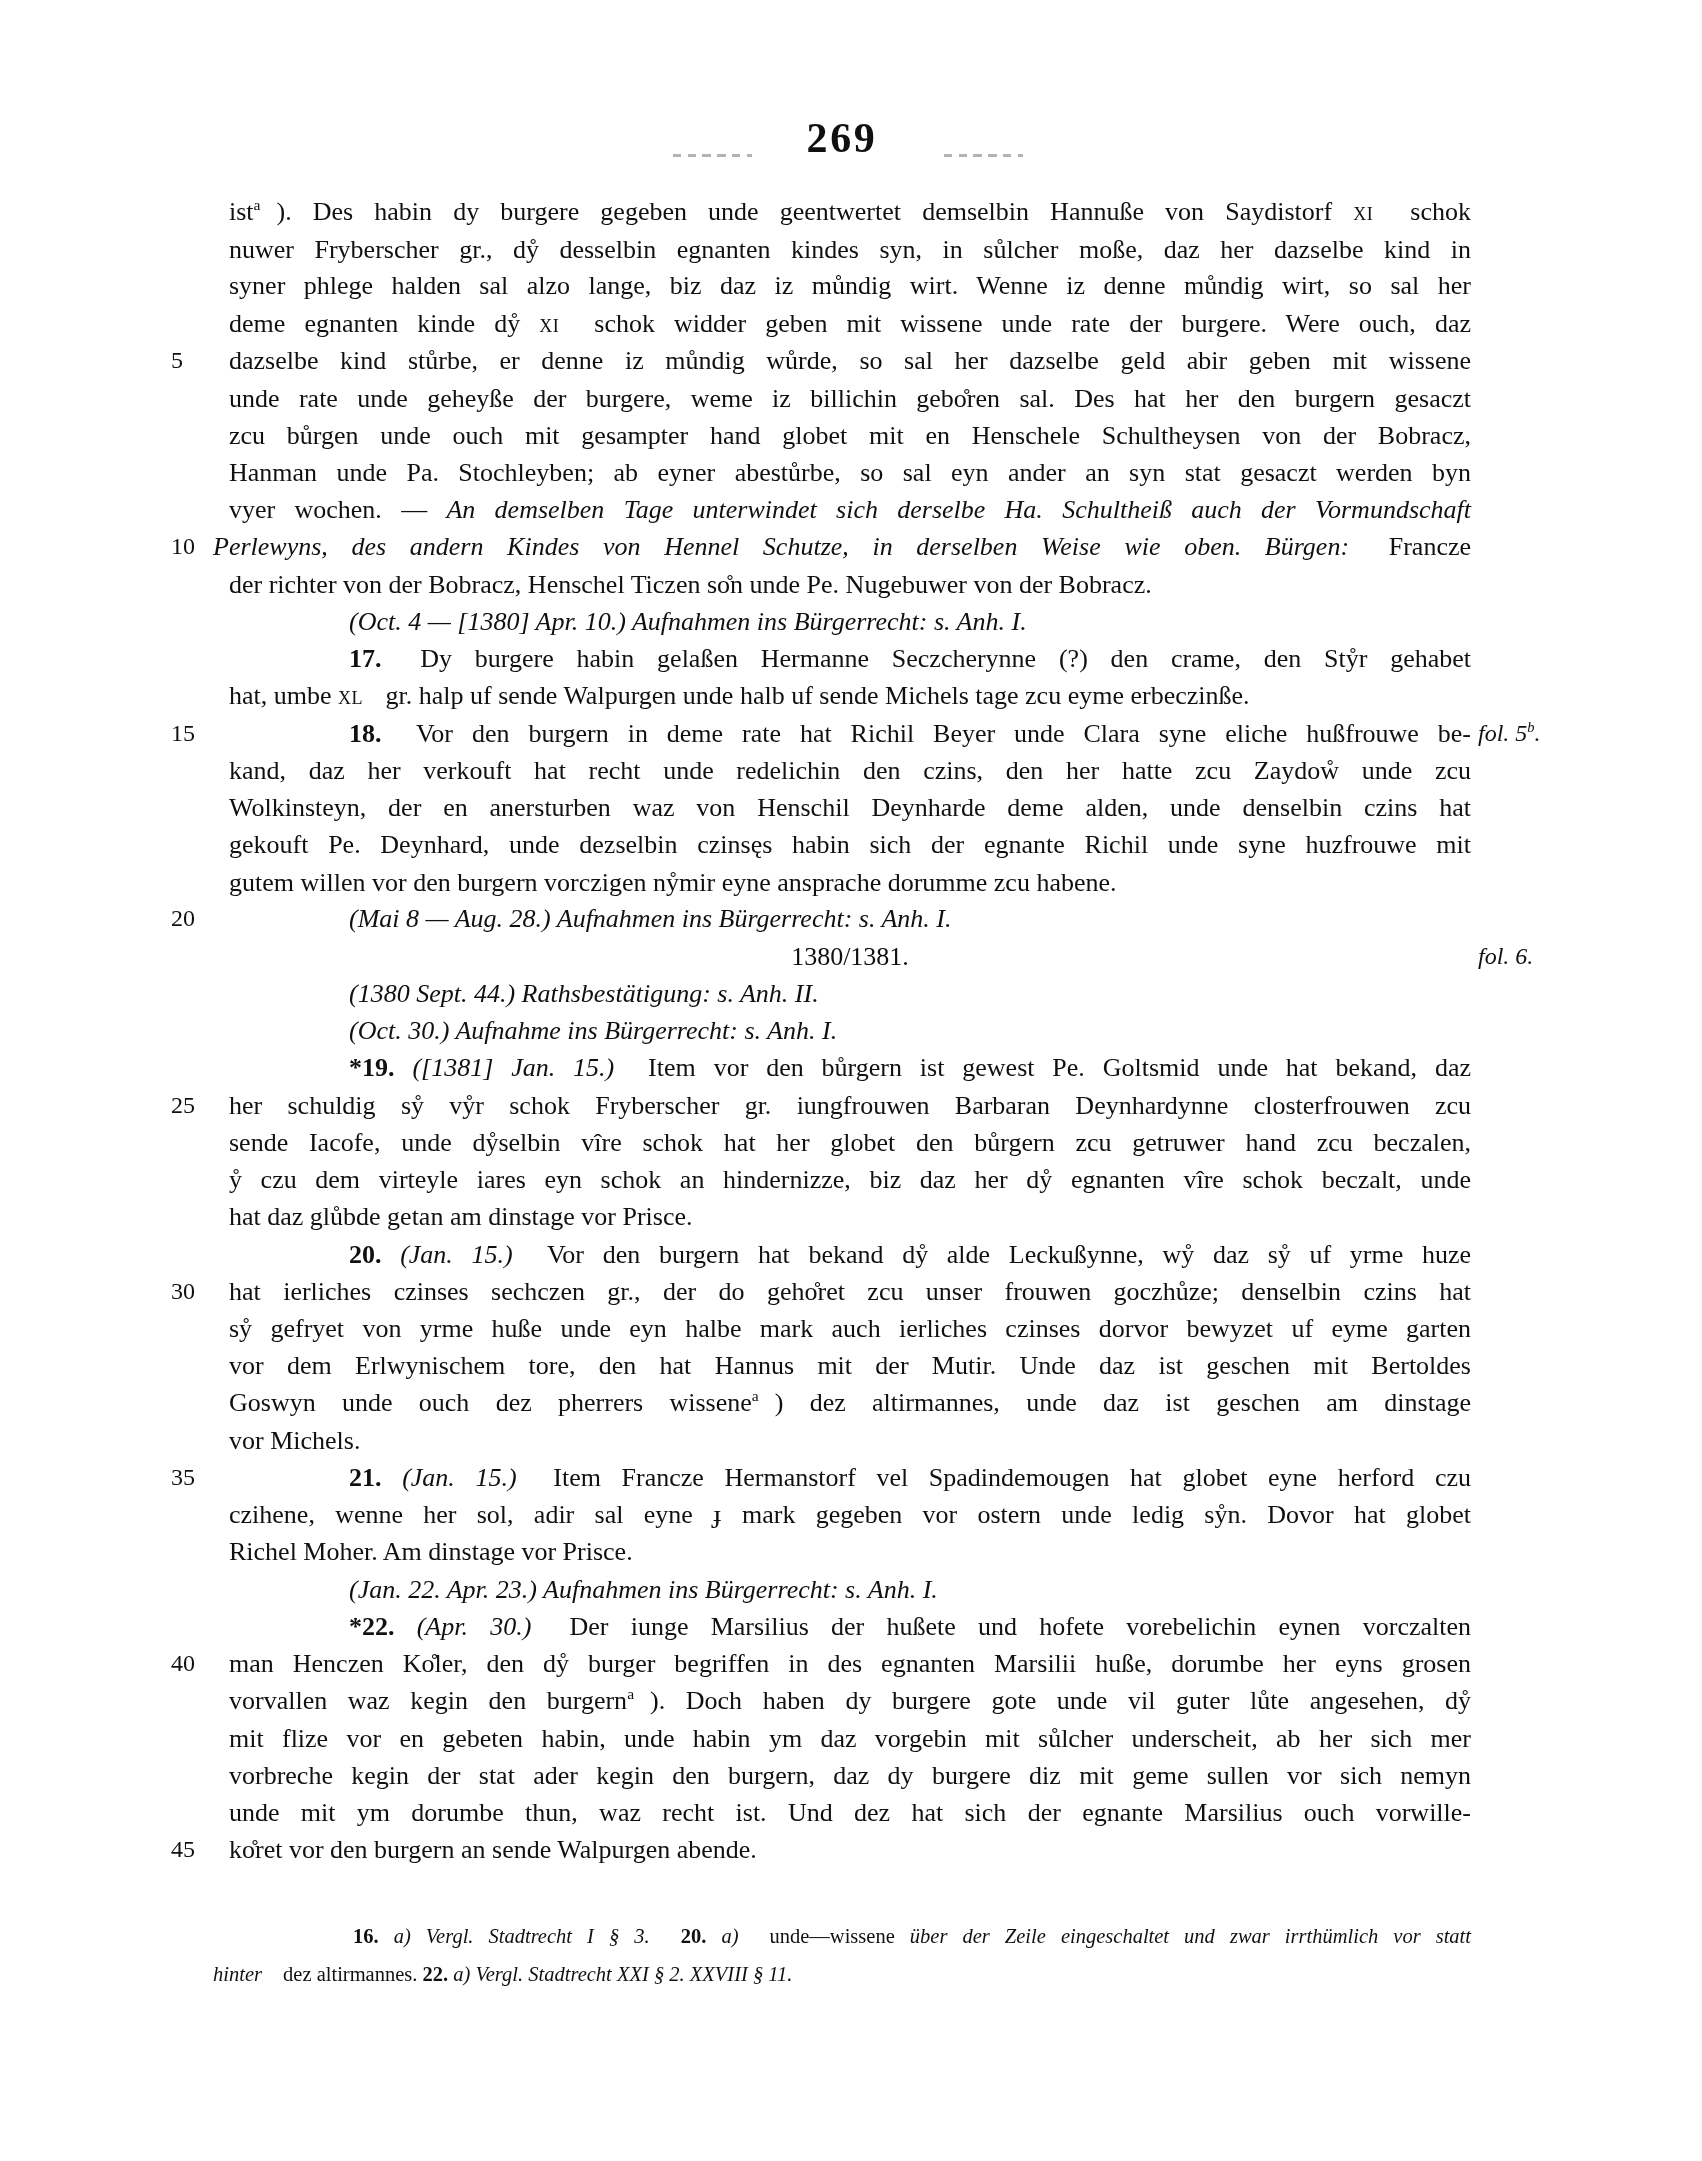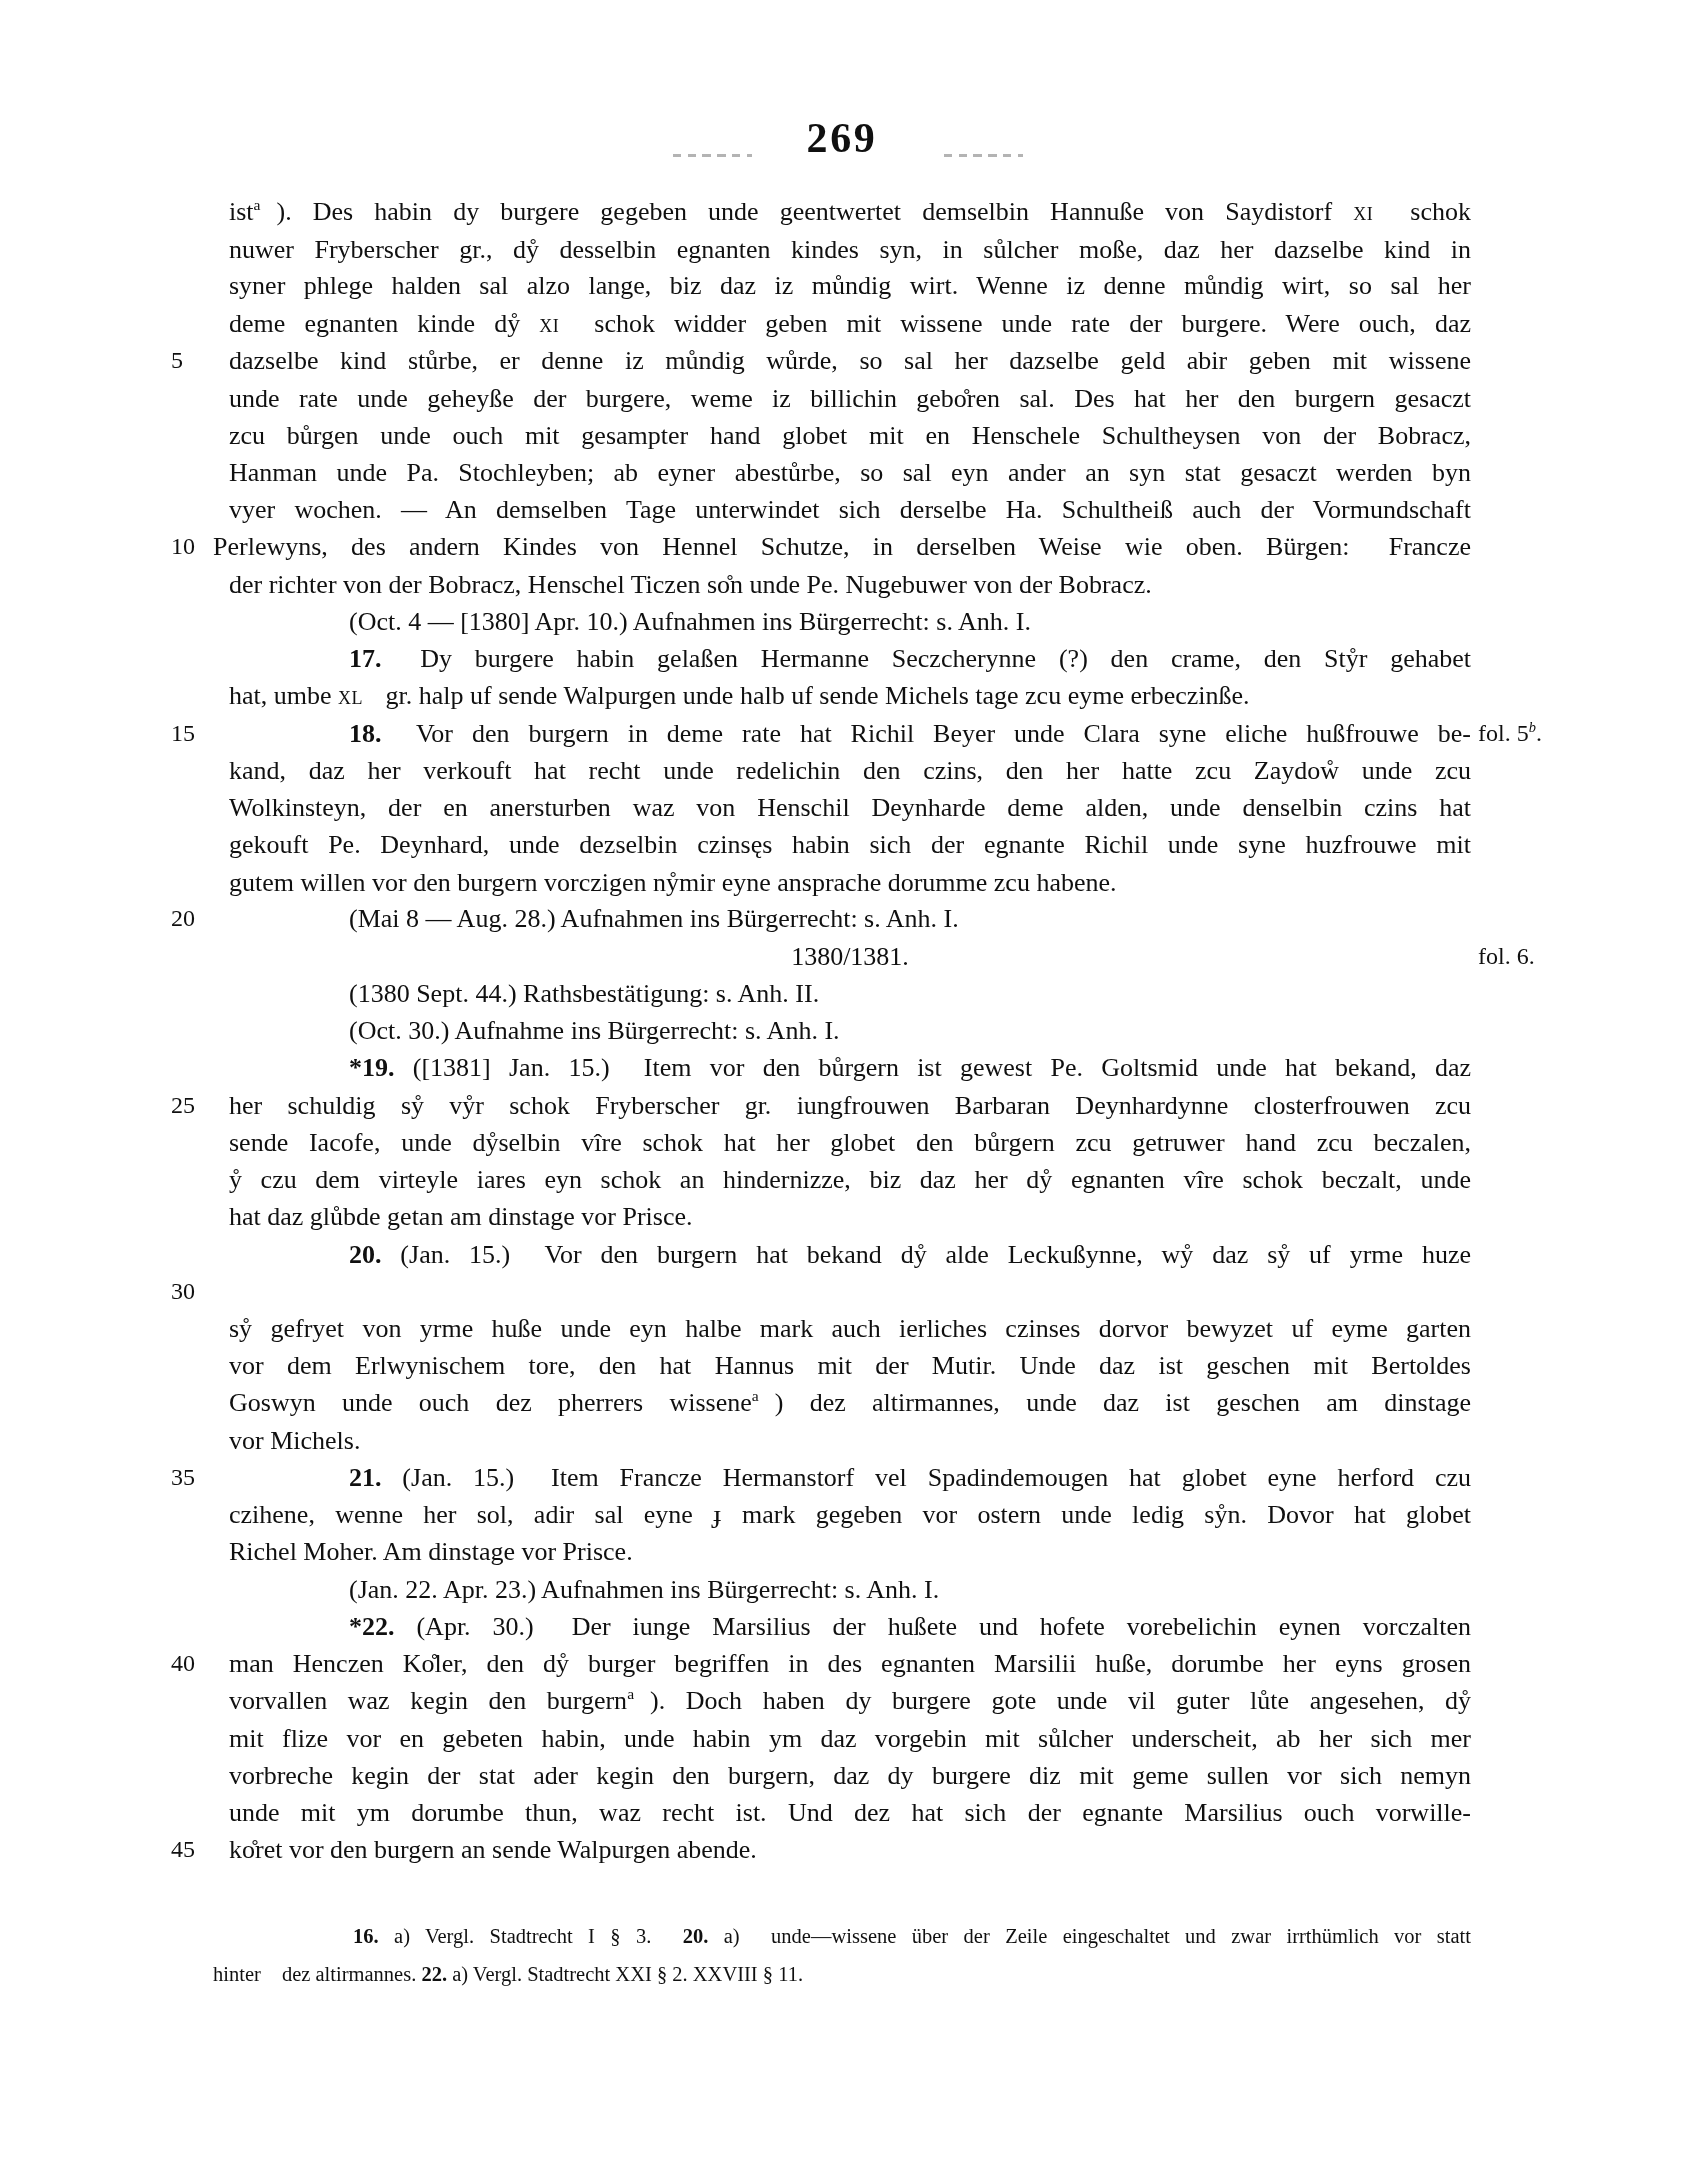--- a/index.html
+++ b/index.html
@@ -44,21 +44,21 @@
     font-size:24px; white-space:nowrap; text-indent:0;
   }
 
   .fnline {
     position:absolute; left:213px; width:1258px; height:38px;
     font-size:20.5px; line-height:38px;
   }
   .fnline.ind { text-indent:140px; }
 
   .s-rm { font-style:normal;margin-left:16px; }
-  .s-it { }
+  .s-it { font-style:italic; }
   .s-bf { font-weight:bold; }
   .s-sc { font-variant:small-caps; letter-spacing:0.5px;font-family:Liberation Serif, serif; }
   .s-sup   { vertical-align:super; font-size:0.6em; line-height:0; }
   .s-itsup { vertical-align:super; font-size:0.6em; line-height:0; font-style:italic; }
 </style>
 </head>
 <body>
 
 <div class="page">
   <header>
@@ -89,21 +89,21 @@
       <div class="line al-l ind" style="top: 900px;"><span class="num">20</span><span class="s-it">(Mai 8 — Aug. 28.)  Aufnahmen ins Bürgerrecht: s. Anh. I.</span></div>
       <div class="line al-c" style="top: 938px;"><span class="s-rm">1380/1381.</span><span class="note"><span class="s-it">fol. 6.</span></span></div>
       <div class="line al-l ind" style="top: 975px;"><span class="s-it">(1380 Sept. 44.)  Rathsbestätigung: s. Anh. II.</span></div>
       <div class="line al-l ind" style="top: 1012px;"><span class="s-it">(Oct. 30.)  Aufnahme ins Bürgerrecht: s. Anh. I.</span></div>
       <div class="line al-j ind" style="top: 1049px;"><span class="s-bf">*19.</span><span class="s-it"> ([1381] Jan. 15.)</span><span class="s-rm">  Item vor den bůrgern ist gewest Pe. Goltsmid unde hat bekand, daz</span></div>
       <div class="line al-j" style="top: 1087px;"><span class="num">25</span><span class="s-rm">her schuldig sẙ vẙr schok Fryberscher gr. iungfrouwen Barbaran Deynhardynne closterfrouwen zcu</span></div>
       <div class="line al-j" style="top: 1124px;"><span class="s-rm">sende Iacofe, unde dẙselbin vîre schok hat her globet den bůrgern zcu getruwer hand zcu beczalen,</span></div>
       <div class="line al-j" style="top: 1161px;"><span class="s-rm">ẙ czu dem virteyle iares eyn schok an hindernizze, biz daz her dẙ egnanten vîre schok beczalt, unde</span></div>
       <div class="line al-l" style="top: 1198px;"><span class="s-rm">hat daz glůbde getan am dinstage vor Prisce.</span></div>
       <div class="line al-j ind" style="top: 1236px;"><span class="s-bf">20.</span><span class="s-it"> (Jan. 15.)</span><span class="s-rm">  Vor den burgern hat bekand dẙ alde Leckußynne, wẙ daz sẙ uf yrme huze</span></div>
-      <div class="line al-j" style="top: 1273px;"><span class="num">30</span></div>
+      <div class="line al-j" style="top: 1273px;"><span class="num">30</span><span class="s-rm">hat ierliches czinses sechczen gr., der do geho̊ret zcu unser frouwen goczhůze; denselbin czins hat</span></div>
       <div class="line al-j" style="top: 1310px;"><span class="s-rm">sẙ gefryet von yrme huße unde eyn halbe mark auch ierliches czinses dorvor bewyzet uf eyme garten</span></div>
       <div class="line al-j" style="top: 1347px;"><span class="s-rm">vor dem Erlwynischem tore, den hat Hannus mit der Mutir.  Unde daz ist geschen mit Bertoldes</span></div>
       <div class="line al-j" style="top: 1384px;"><span class="s-rm">Goswyn unde ouch dez pherrers wissene</span><span class="s-sup">a</span><span class="s-rm">) dez altirmannes, unde daz ist geschen am dinstage</span></div>
       <div class="line al-l" style="top: 1422px;"><span class="s-rm">vor Michels.</span></div>
       <div class="line al-j ind" style="top: 1459px;"><span class="num">35</span><span class="s-bf">21.</span><span class="s-it"> (Jan. 15.)</span><span class="s-rm">  Item Francze Hermanstorf vel Spadindemougen hat globet eyne herford czu</span></div>
       <div class="line al-j" style="top: 1496px;"><span class="s-rm">czihene, wenne her sol, adir sal eyne ɟ mark gegeben vor ostern unde ledig sẙn.  Dovor hat globet</span></div>
       <div class="line al-l" style="top: 1533px;"><span class="s-rm">Richel Moher.  Am dinstage vor Prisce.</span></div>
       <div class="line al-l ind" style="top: 1571px;"><span class="s-it">(Jan. 22.  Apr. 23.)  Aufnahmen ins Bürgerrecht: s. Anh. I.</span></div>
       <div class="line al-j ind" style="top: 1608px;"><span class="s-bf">*22.</span><span class="s-it"> (Apr. 30.)</span><span class="s-rm">  Der iunge Marsilius der hußete und hofete vorebelichin eynen vorczalten</span></div>
       <div class="line al-j" style="top: 1645px;"><span class="num">40</span><span class="s-rm">man Henczen Ko̊ler, den dẙ burger begriffen in des egnanten Marsilii huße, dorumbe her eyns grosen</span></div>

